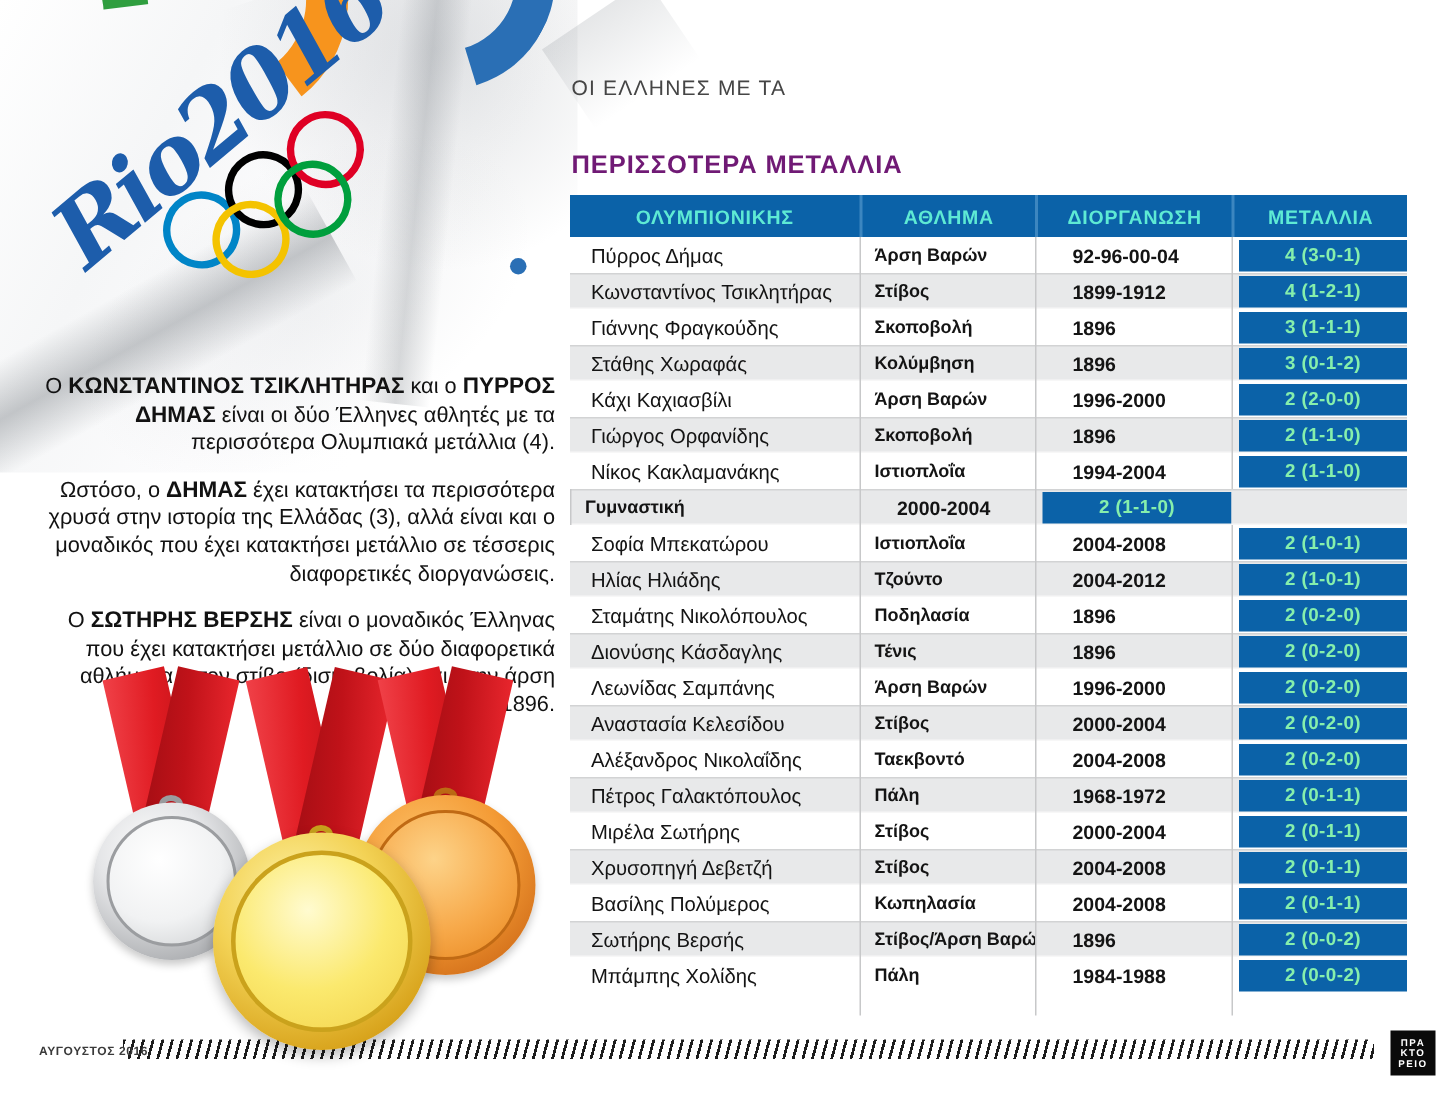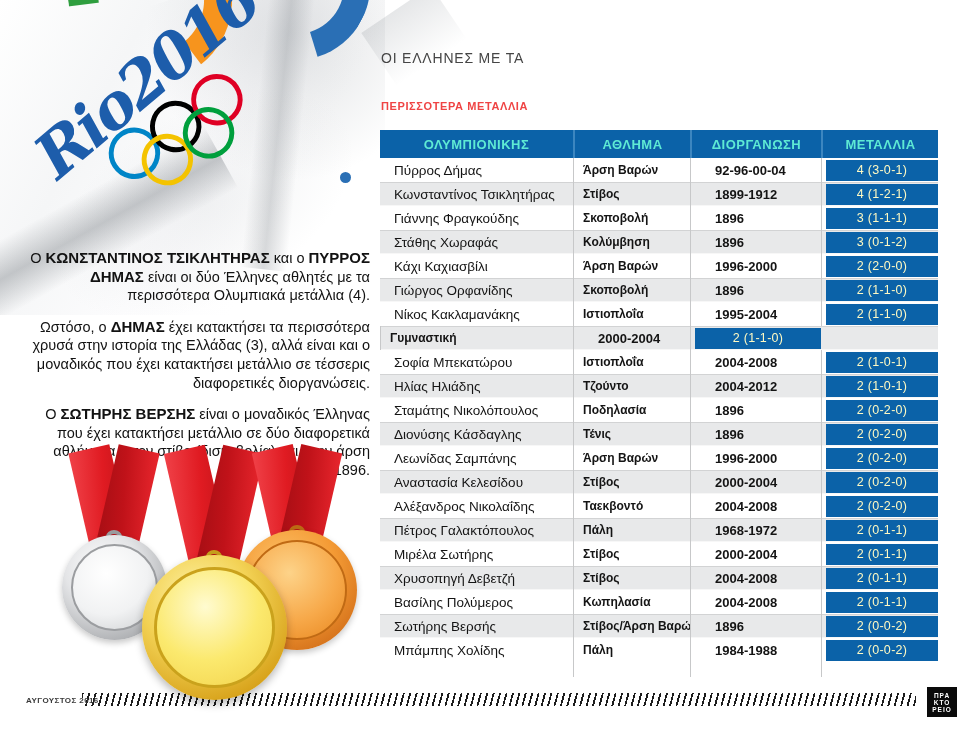--- a/index.html
+++ b/index.html
@@ -31,21 +31,21 @@
   .rio-text { position:absolute; left:44px; top:128px; font-family:"DejaVu Serif", serif;
               font-style:italic; font-weight:bold; font-size:62px; letter-spacing:-3px;
               color:#1d5dab; transform:rotate(-40deg); transform-origin:0 50%; }
   .rio-dot { position:absolute; left:340px; top:172px; width:11px; height:11px; border-radius:50%;
              background:#2a6fb5; }
   .rings { position:absolute; left:106px; top:96px; width:152px; transform:rotate(-33deg); }
 
   
   .title1 { position:absolute; left:381px; top:50px; font-size:14px; color:#454545;
             letter-spacing:.8px; z-index:3; }
-  .title2 { position:absolute; left:381px; top:100px; font-size:11px; font-weight:bold; color:#ef4444;
+  .title2 { position:absolute; left:381px; top:100px; font-size:17px; font-weight:bold; color:#701a75;
             letter-spacing:.6px; z-index:3; }
 
   
   .intro { position:absolute; left:26px; top:249px; width:344px; text-align:right; z-index:3;
            font-size:14.5px; line-height:18.6px; color:#121212; }
   .intro p + p { margin-top:13px; }
   .intro .b { font-weight:bold; font-size:15px; }
 
   
   :root { --blue:#0b62a8; }
@@ -54,21 +54,21 @@
   .th { display:flex; align-items:center; justify-content:center; color:#5eead4; font-weight:bold;
         font-size:13px; letter-spacing:.5px; }
   .th + .th { border-left:2px solid #3c86c0; }
   .tr { display:grid; grid-template-columns:193px 117px 131px 117px; height:24px; background:#fff; }
   .tr.alt { background:#e8e9ea; box-shadow:inset 0 1px 0 #d2d3d4, inset 0 -1px 0 #f7f7f7; }
   .td { display:flex; align-items:center; overflow:hidden; white-space:nowrap; }
   .td.name  { padding-left:14px; font-size:13.5px; }
   .td.sport { padding-left:9px;  font-size:12px;  font-weight:bold; border-left:1px solid #c7c8c9; }
   .td.games { padding-left:24px; font-size:13px;  font-weight:bold; border-left:1px solid #c7c8c9; }
   .td.medals{ padding:1.5px 0 1.5px 4px; border-left:1px solid #c7c8c9; }
-  .medal-pill { width:100%; height:100%; background:var(--blue); color:#fef9c3; font-weight:normal;
+  .medal-pill { width:100%; height:100%; background:var(--blue); color:#86efac; font-weight:bold;
                 font-size:12.5px; display:flex; align-items:center; justify-content:center;
                 letter-spacing:.3px; }
   .tail-line { position:absolute; width:1px; height:15px; background:#c7c8c9; top:532px; }
 
   
   .medals-art { position:absolute; left:62px; top:440px; width:312px; height:278px; z-index:5; }
   .strap { position:absolute; top:6px; width:42px; transform-origin:50% 100%; }
   .strap.light { background:linear-gradient(100deg,#f04148 0%,#e01b22 55%,#c21419 100%); }
   .strap.dark  { background:linear-gradient(260deg,#e8262d 0%,#c01219 55%,#a50e14 100%); }
   .s1 { height:112px; left:31px; }  .s2 { height:132px; left:131px; } .s3 { height:110px; left:214px; }
@@ -187,21 +187,21 @@
         <div class="td name">Γιώργος Ορφανίδης</div>
         <div class="td sport">Σκοποβολή</div>
         <div class="td games">1896</div>
         <div class="td medals">
           <div class="medal-pill">2 (1-1-0)</div>
         </div>
       </div>
       <div class="tr">
         <div class="td name">Νίκος Κακλαμανάκης</div>
         <div class="td sport">Ιστιοπλοΐα</div>
-        <div class="td games">1995-2004</div>
+        <div class="td games">1994-2004</div>
         <div class="td medals">
           <div class="medal-pill">2 (1-1-0)</div>
         </div>
       </div>
       <div class="tr alt">
         <div class="td sport">Γυμναστική</div>
         <div class="td games">2000-2004</div>
         <div class="td medals">
           <div class="medal-pill">2 (1-1-0)</div>
         </div>

